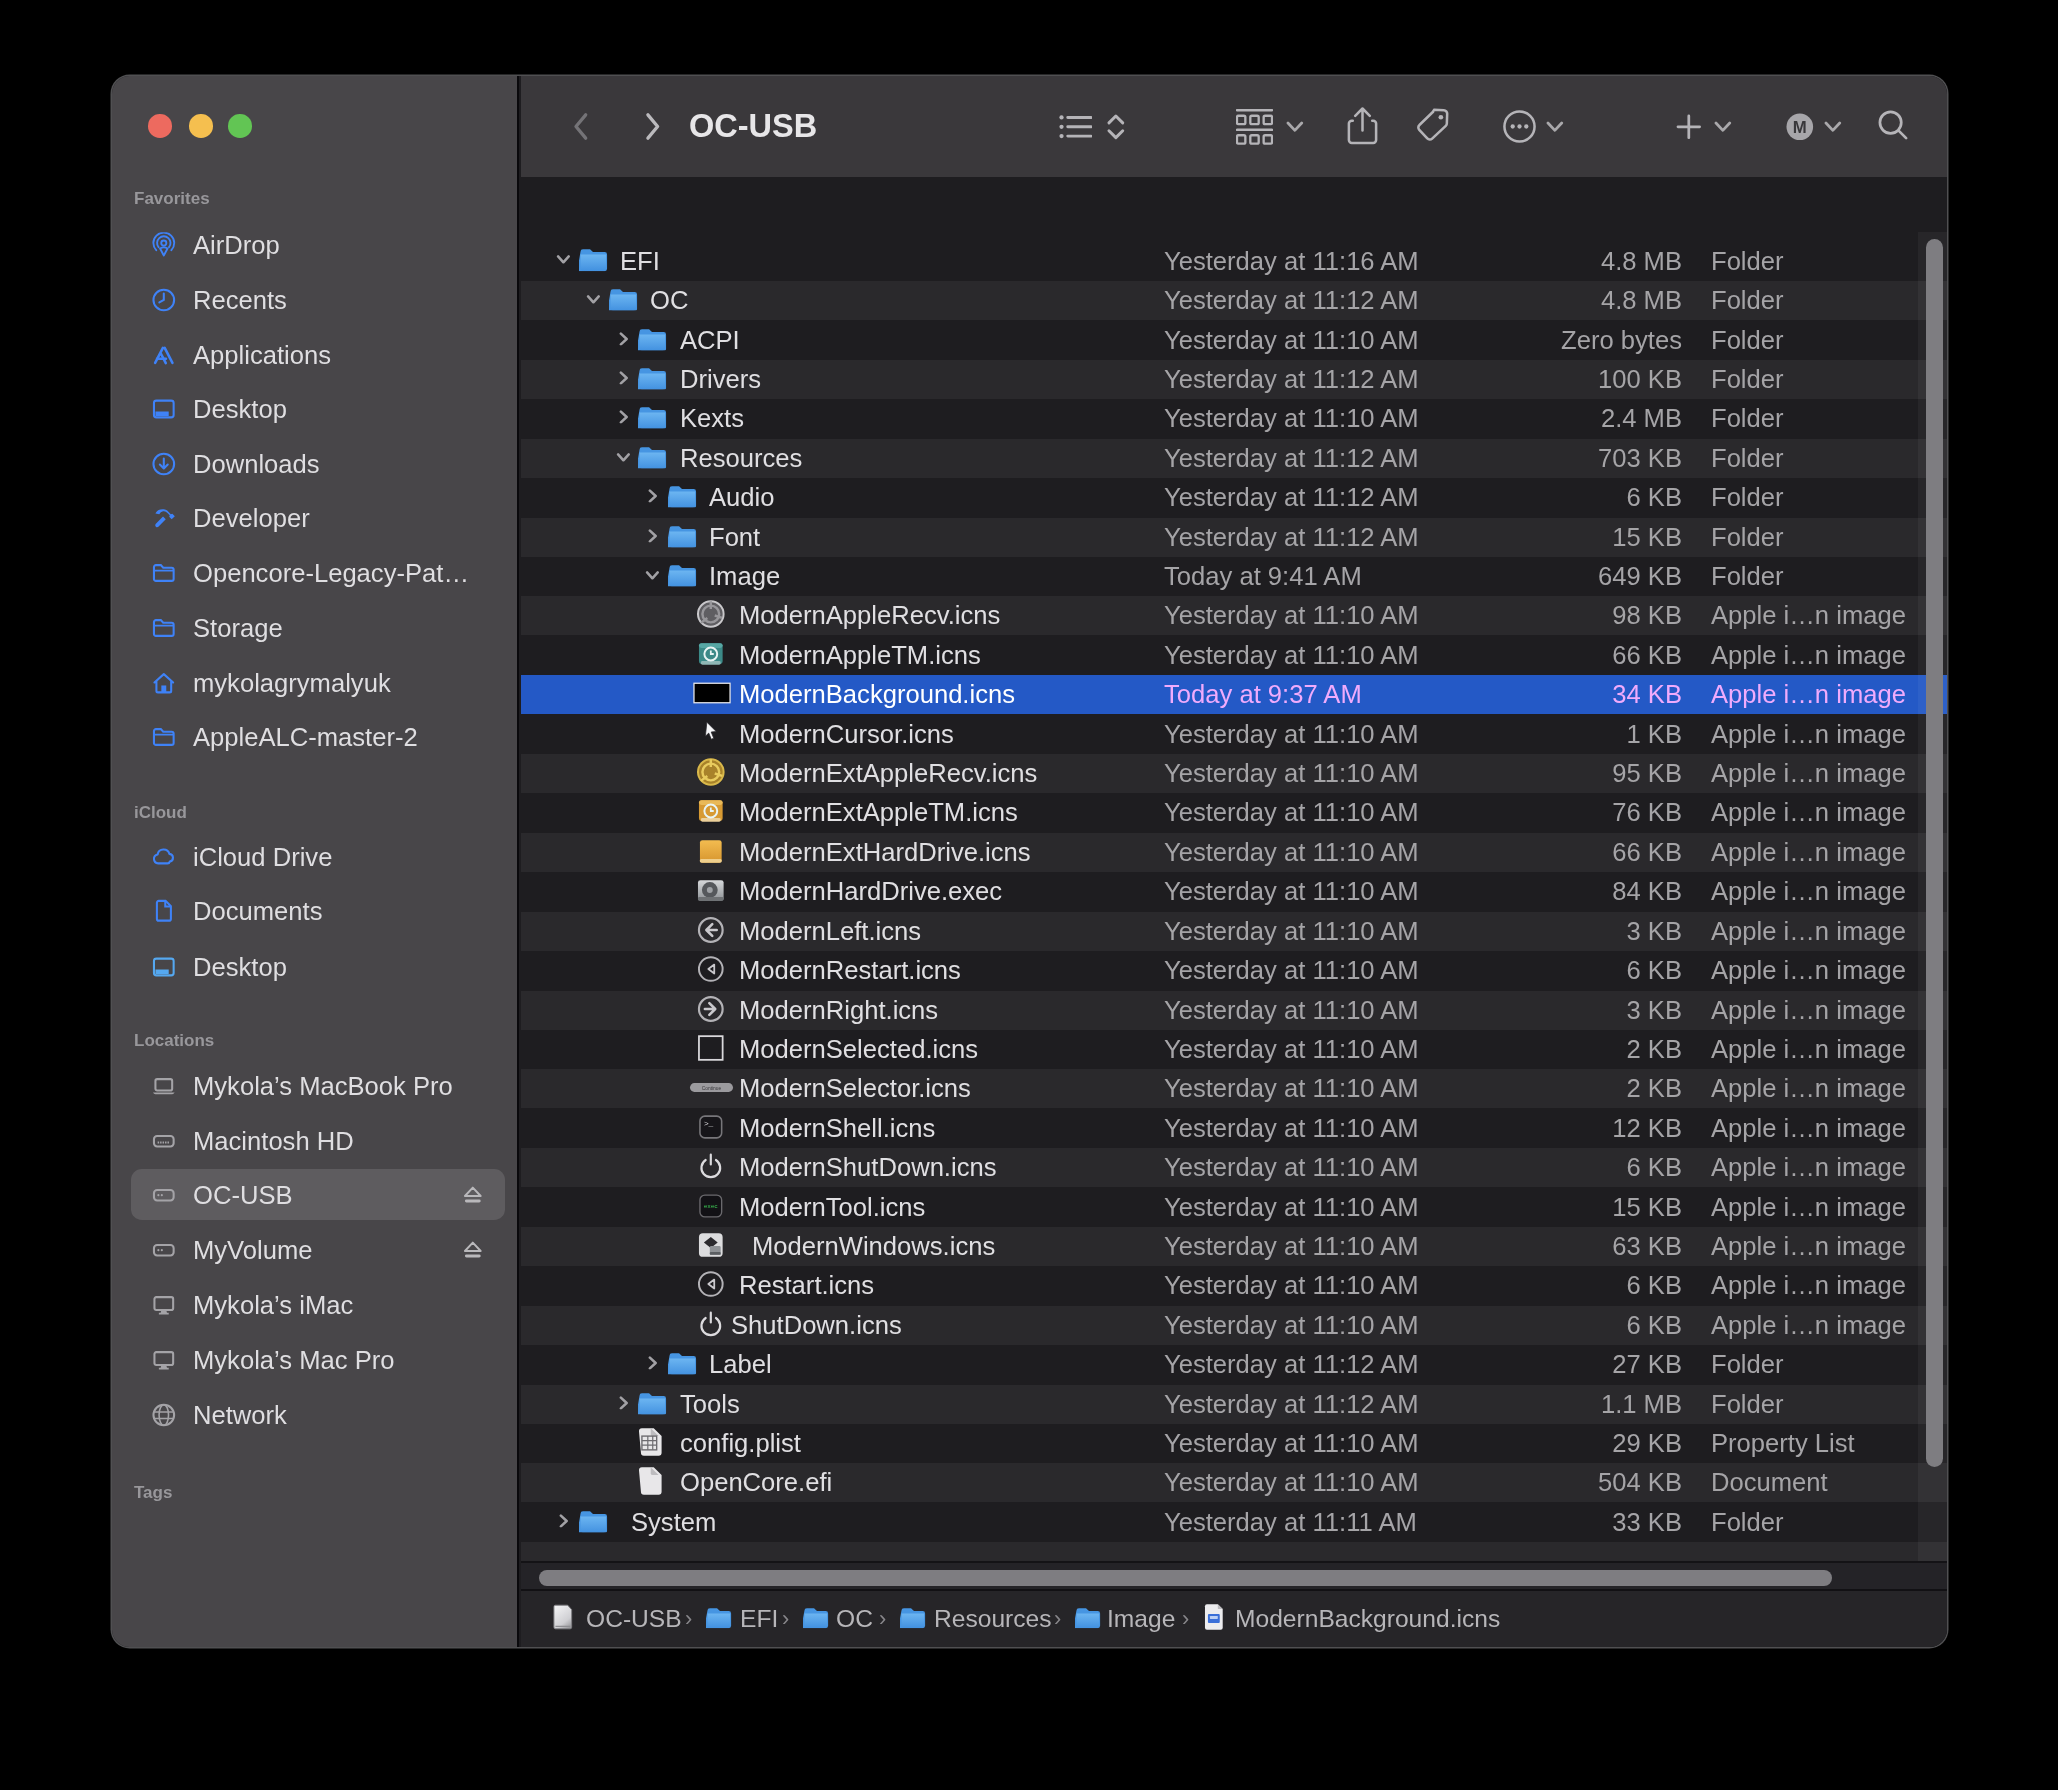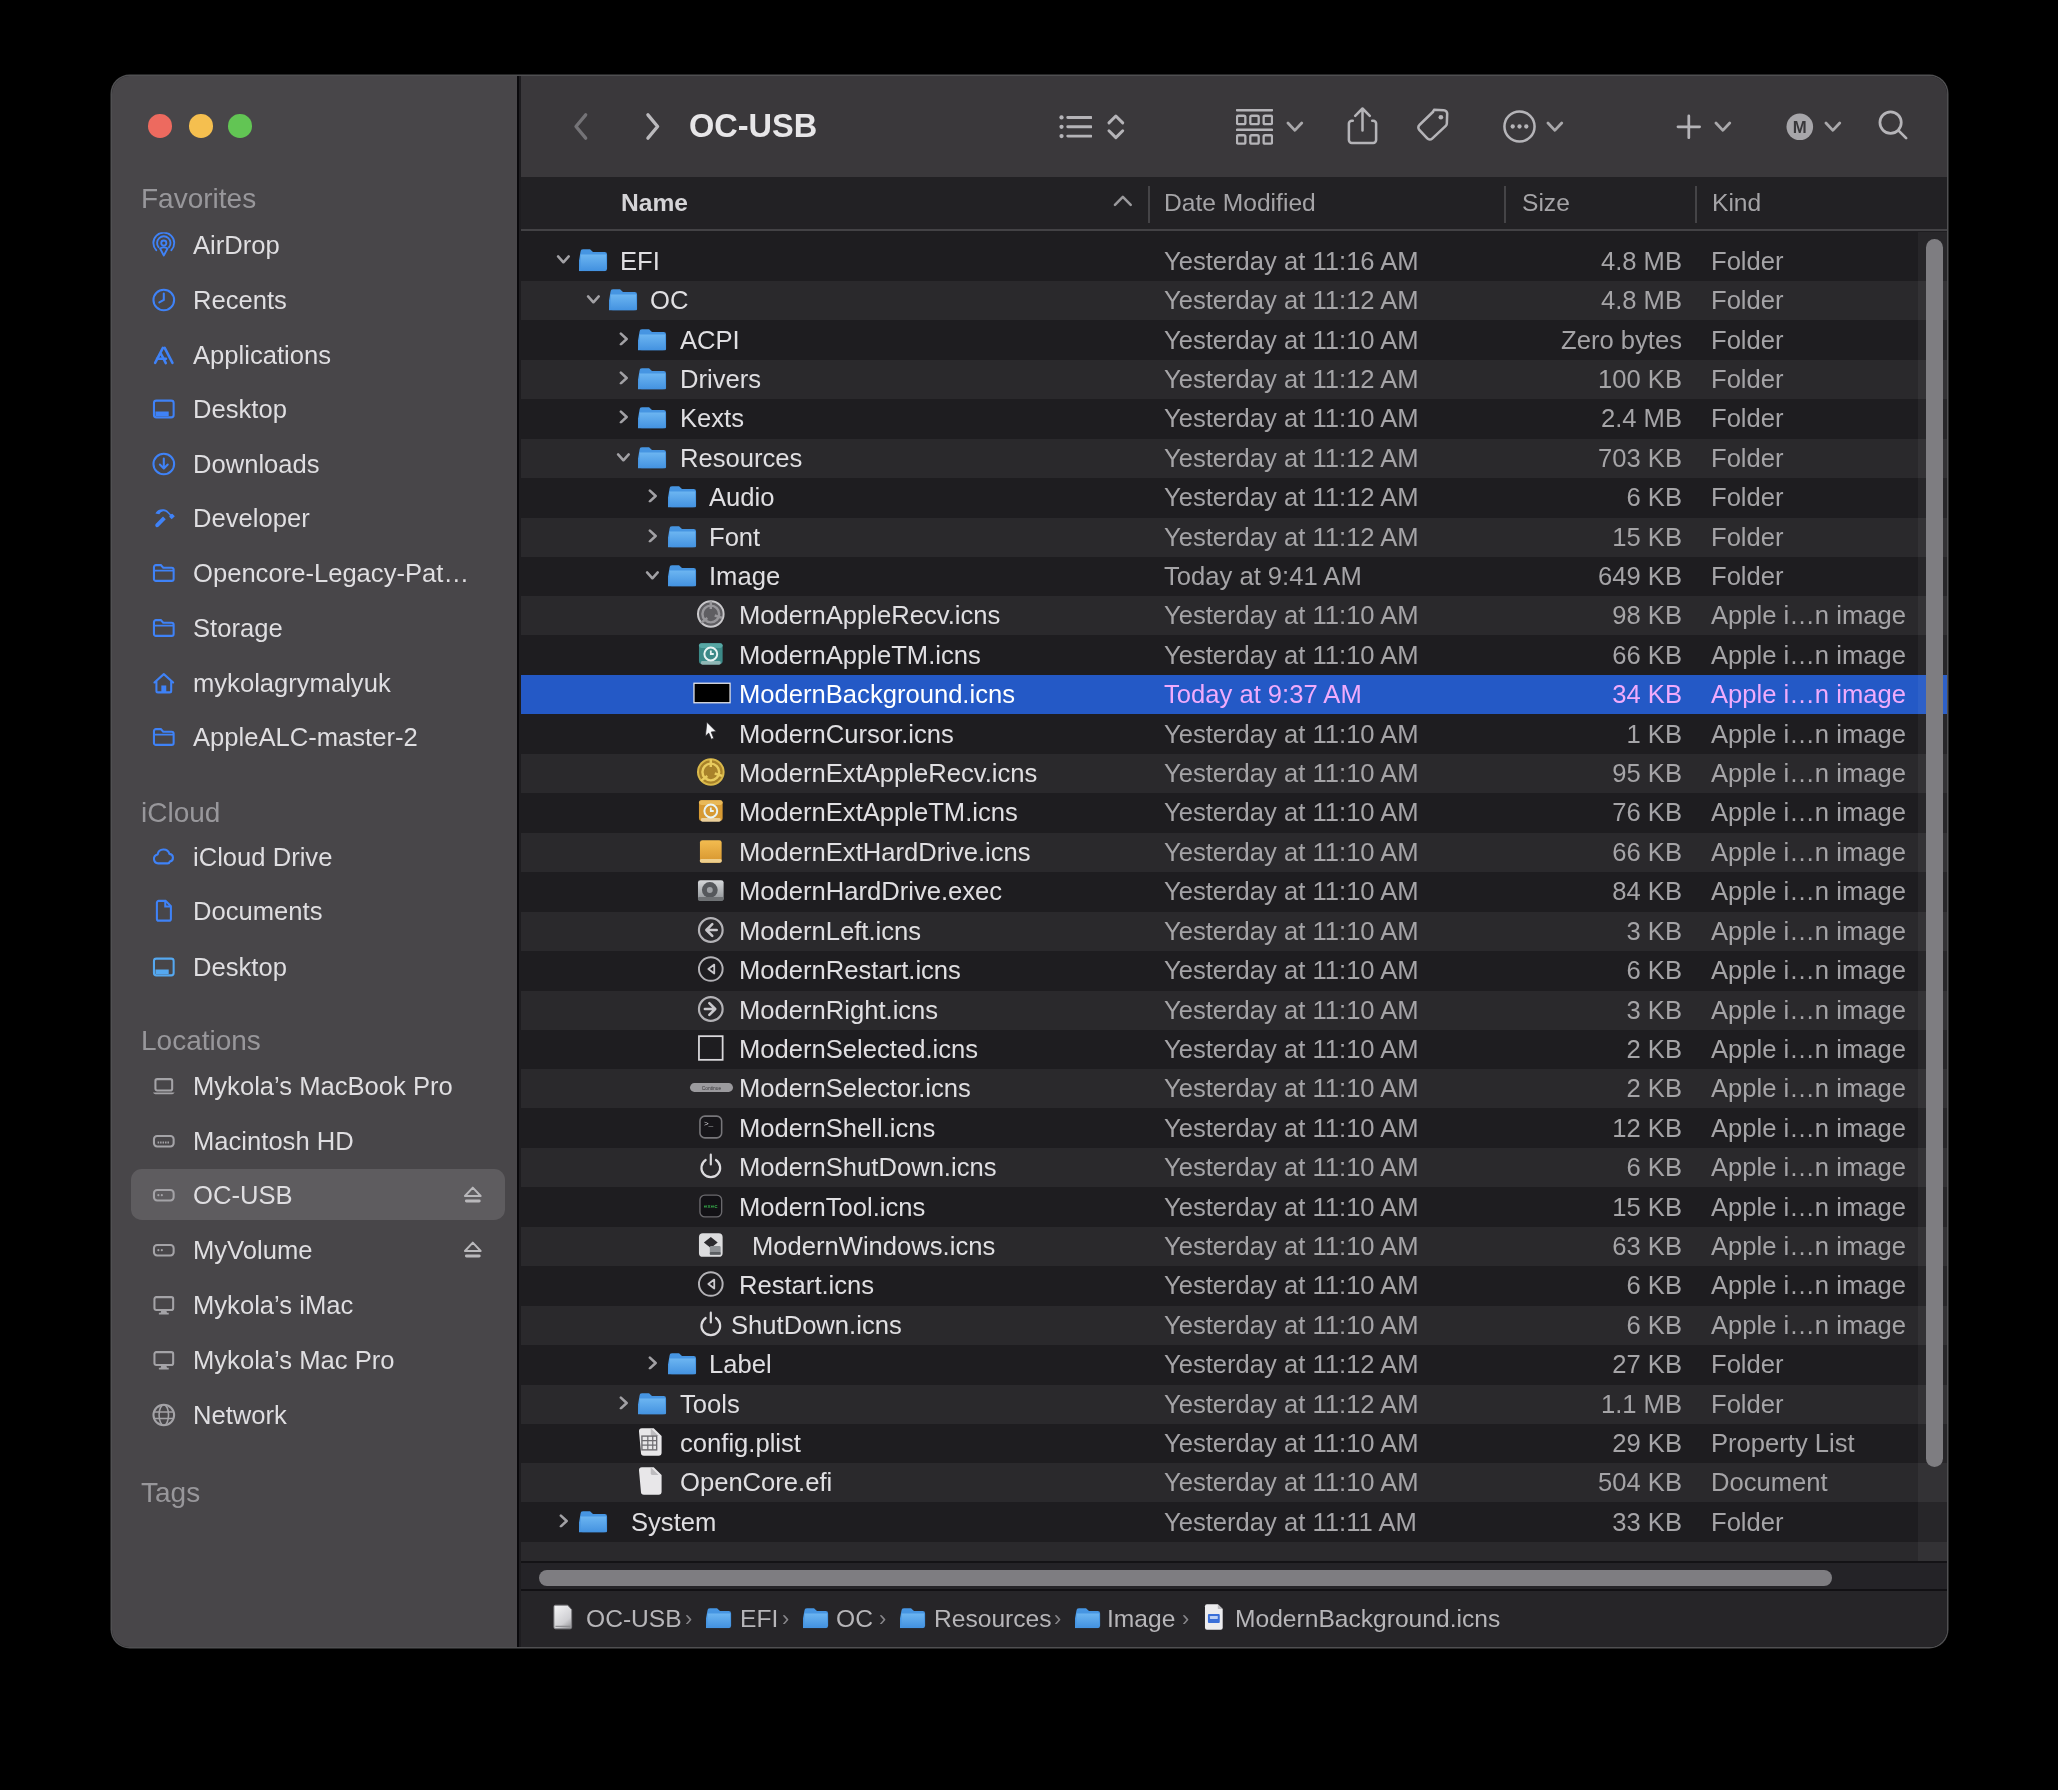--- a/index.html
+++ b/index.html
@@ -1,18 +1,18 @@
 <!DOCTYPE html>
 <html><head><meta charset="utf-8"><style>
 *{margin:0;padding:0;box-sizing:border-box}
 html,body{width:2059px;height:1791px;background:#000;font-family:"Liberation Sans",sans-serif;overflow:hidden}
 .win{position:absolute;left:112px;top:76px;width:1835px;height:1571px;border-radius:17.7px;overflow:hidden;background:#1e1d20;box-shadow:0 0 0 1.5px rgba(210,210,215,0.38)}
 .sidebar{position:absolute;left:0;top:0;width:407px;height:100%;background:#484649;border-right:2px solid #0a090c}
 .tl{position:absolute;width:23.6px;height:23.6px;border-radius:50%}
-.slabel{position:absolute;left:29px;font-size:28px;font-weight:400;color:#98979b;transform:translateY(-50%)}
+.slabel{position:absolute;left:22px;font-size:17px;font-weight:700;color:#98979b;transform:translateY(-50%)}
 .sitem{position:absolute;left:81px;font-size:25.6px;color:#dfdee1;transform:translateY(-50%);white-space:nowrap}
 .sicon{position:absolute;left:39px;width:25.6px;height:25.6px;transform:translateY(-50%)}
 .seject{position:absolute;left:348px;width:25.6px;height:25.6px;transform:translateY(-50%)}
 .spill{position:absolute;left:18.7px;top:1093px;width:374px;height:51px;border-radius:10.8px;background:#5e5c5f}
 .main{position:absolute;left:409px;top:0;right:0;bottom:0;background:#1e1d20}
 .toolbar{position:absolute;left:0;top:0;right:0;height:101px;background:#3a383b}
 .theader{position:absolute;left:0;top:101px;right:0;height:54px;background:#222124;border-bottom:2px solid #434245}
 .hlabel{position:absolute;top:50%;transform:translateY(-50%);font-size:24.6px;color:#a5a4a7;white-space:nowrap}
 .hdiv{position:absolute;top:8.9px;height:37px;width:2px;background:#454447}
 .rows{position:absolute;left:0;top:156px;right:0;height:1330px;overflow:hidden}
@@ -130,32 +130,20 @@
             <path d="M2 2 L9 9.5 L16 2" fill="none" stroke="#a9a8ab" stroke-width="2.8" stroke-linecap="round" stroke-linejoin="round"></path>
           </svg>
         </div>
         <div class="tbi" style="left:1356px">
           <svg width="33" height="33" viewBox="0 0 34 34" style="">
             <circle cx="14" cy="13" r="11" fill="none" stroke="#b5b4b8" stroke-width="2.8"></circle>
             <path d="M22.5 21.5 L30 29" stroke="#b5b4b8" stroke-width="2.8" stroke-linecap="round"></path>
           </svg>
         </div>
       </div>
-      <div class="theader">
-        <div class="hlabel" style="left:100px;color:#d5d4d7;font-weight:700">Name</div>
-        <div style="position:absolute;left:591px;top:50%;transform:translateY(-50%)"><svg width="21.7" height="13.8" viewBox="0 0 22 14" style="">
-            <path d="M3 11 L11 3 L19 11" fill="none" stroke="#9a999c" stroke-width="2.6" stroke-linecap="round" stroke-linejoin="round"></path>
-          </svg></div>
-        <div class="hdiv" style="left:627px"></div>
-        <div class="hlabel" style="left:643px">Date Modified</div>
-        <div class="hdiv" style="left:983px"></div>
-        <div class="hlabel" style="left:1001px">Size</div>
-        <div class="hdiv" style="left:1174px"></div>
-        <div class="hlabel" style="left:1191px">Kind</div>
-      </div>
       <div class="rows">
         <div class="row" style="top:9.9px">
           <span class="rchev" style="left:35px"><svg width="14.8" height="14.8" viewBox="0 0 15 15" style="">
               <path d="M2.1 4.95 L7.5 10.799999999999999 L12.9 4.95" fill="none" stroke="#a2a1a5" stroke-width="2.6" stroke-linecap="round" stroke-linejoin="round"></path>
             </svg></span>
           <span class="ricon" style="left:58px"><svg width="28.6" height="23.6" viewBox="0 0 29 24" style="">
               <path d="M1.5 4.5 a2.5 2.5 0 0 1 2.5 -2.5 h7.2 l3 3 h11.8 a2.5 2.5 0 0 1 2.5 2.5 v14.5 a2.5 2.5 0 0 1 -2.5 2.5 h-25 a2.5 2.5 0 0 1 -2.5 -2.5 z" fill="#4695e2"></path>
 <path d="M1.5 7.5 h26 v14 a2.5 2.5 0 0 1 -2.5 2.5 h-21 a2.5 2.5 0 0 1 -2.5 -2.5 z" fill="url(#fg2924)"></path>
 <defs>
                 <linearGradient id="fg2924" x1="0" y1="0" x2="0" y2="1">

